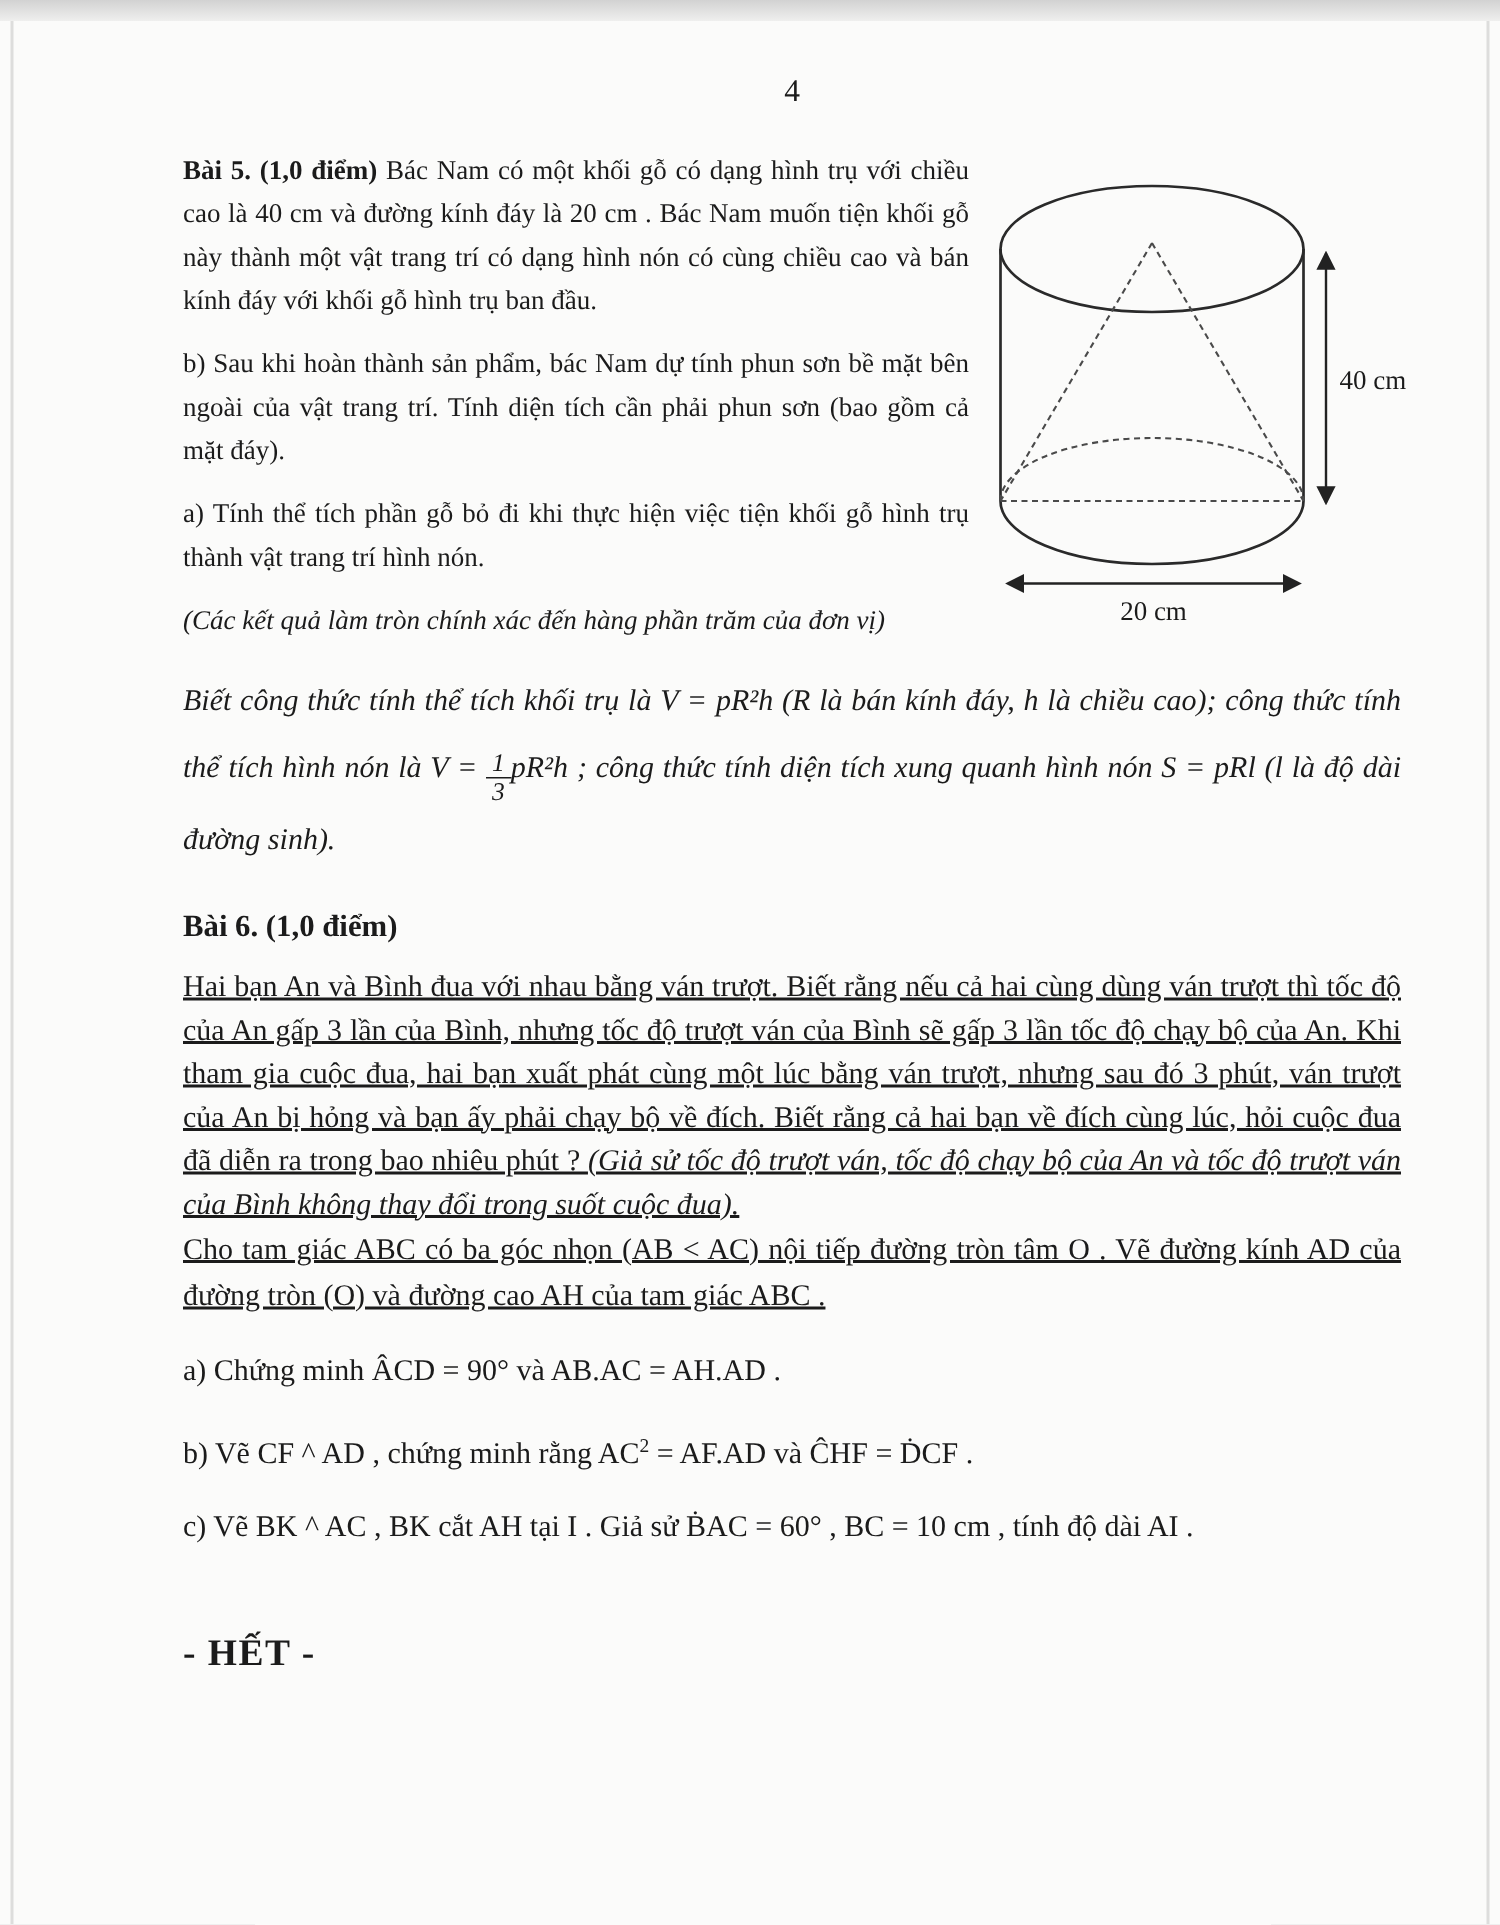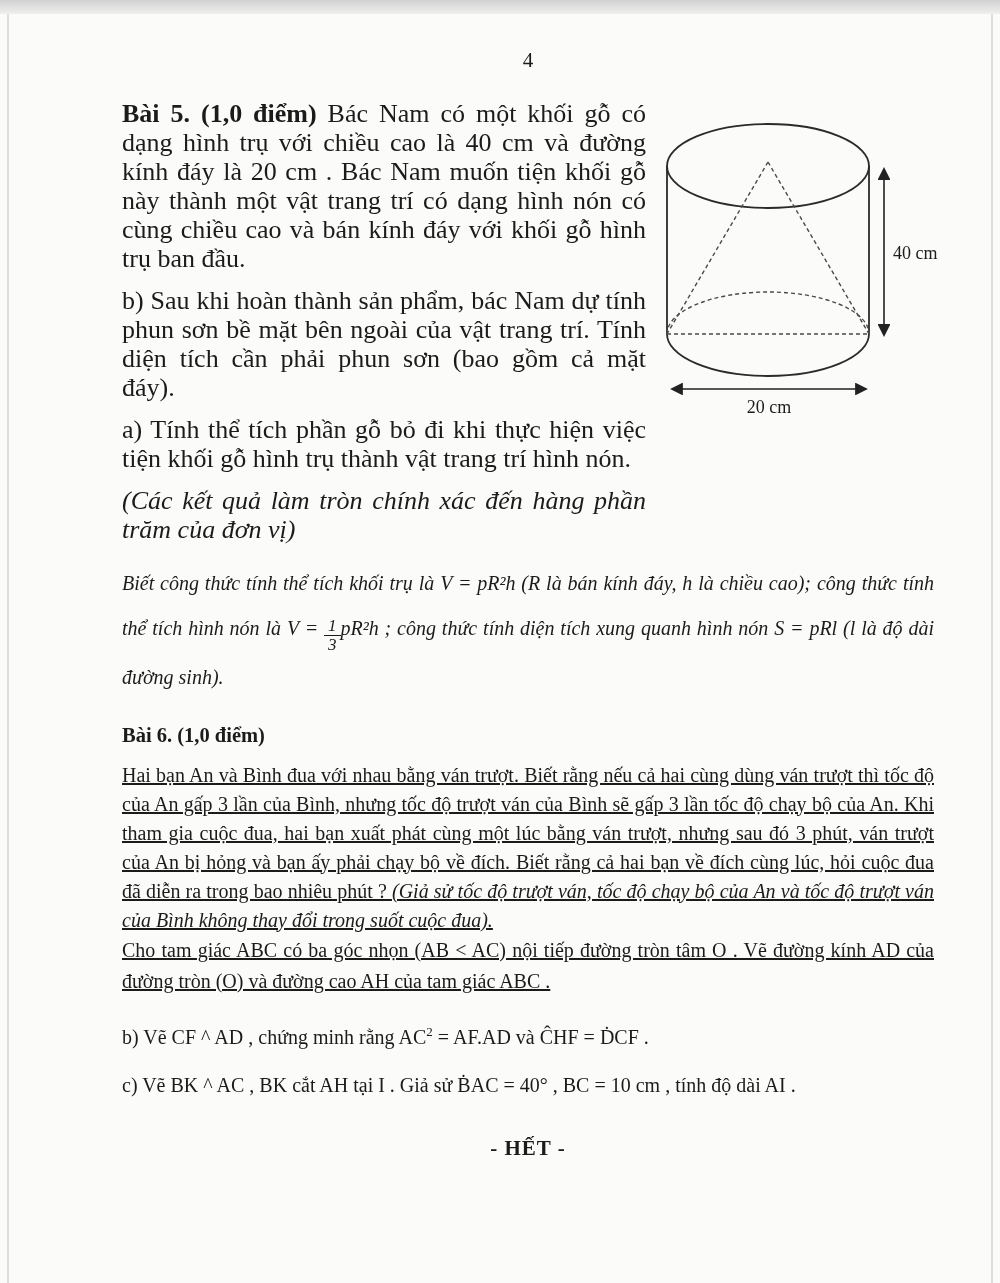--- a/index.html
+++ b/index.html
@@ -13,34 +13,34 @@
     background:linear-gradient(#d2d2d2,#efefee);}
   .scan-edge{position:absolute;top:14px;bottom:0;width:2px;background:#dddddc;}
   .scan-edge.left{left:7px;}
   .scan-edge.right{right:7px;}
   .content{position:absolute;left:122px;top:48px;width:812px;}
   .pagenum{text-align:center;font-size:21px;margin:0 0 26px 0;}
   p{margin:0;}
   .just{text-align:justify;text-decoration:underline;}
   .b5-row{display:flex;}
   .b5-text{flex:0 0 524px;}
-  .b5-text p{font-size:26px;line-height:29px;text-align:justify;margin-bottom:13px;}
+  .b5-text p{font-size:18px;line-height:29px;text-align:justify;margin-bottom:13px;}
   .b5-fig{flex:1;display:flex;justify-content:flex-start;}
   .b5-fig svg{margin-top:18px;}
   .italic{font-style:italic;}
   .formulas{font-size:20px;line-height:45px;text-align:justify;margin-top:4px;}
   .frac{display:inline-block;vertical-align:-0.9em;text-align:center;line-height:1.08;font-size:17px;}
   .frac .num{display:block;border-bottom:1px solid #1b1b1b;padding:0 4px;}
   .frac .den{display:block;padding:0 4px;}
   .sec-heading{font-size:20.5px;font-weight:bold;margin:24px 0 14px 0;}
   .body-par{font-size:20px;line-height:29px;}
   .b7-intro{font-size:20px;line-height:31px;margin-bottom:18px;}
   .b7-item{font-size:20px;line-height:29px;margin-top:20px;}
   sup{font-size:0.65em;}
-  .footer-het{font-weight:bold;font-size:21px;text-align:center;margin-top:36px;letter-spacing:1px;}
+  .footer-het{font-weight:bold;font-size:25px;margin-top:56px;letter-spacing:1px;}
   .fig-label{font-size:18px;fill:#1b1b1b;font-family:"Liberation Serif","DejaVu Serif",serif;}
 </style>
 </head>
 <body>
 
 <div class="sheet">
   <div class="scan-topband"></div>
   <div class="scan-edge left"></div>
   <div class="scan-edge right"></div>
 
@@ -82,19 +82,20 @@
         </svg>
       </div>
     </div>
 
     <p class="formulas italic"><span>Biết công thức tính thể tích khối trụ là V = pR²h (R  là bán kính đáy,  h là chiều cao); công thức tính thể tích hình nón là V = </span><span class="frac"><span class="num">1</span><span class="den">3</span></span><span>pR²h ; công thức tính diện tích xung quanh hình nón S = pRl (l là độ dài đường sinh).</span></p>
 
     <div class="sec-heading">Bài 6. (1,0 điểm)</div>
     <p class="body-par just"><span>Hai bạn An và Bình đua với nhau bằng ván trượt. Biết rằng nếu cả hai cùng dùng ván trượt thì tốc độ của An gấp 3 lần của Bình, nhưng tốc độ trượt ván của Bình sẽ gấp 3 lần tốc độ chạy bộ của An. Khi tham gia cuộc đua, hai bạn xuất phát cùng một lúc bằng ván trượt, nhưng sau đó 3 phút, ván trượt của An bị hỏng và bạn ấy phải chạy bộ về đích. Biết rằng cả hai bạn về đích cùng lúc, hỏi cuộc đua đã diễn ra trong bao nhiêu phút ? </span><span class="italic">(Giả sử tốc độ trượt ván, tốc độ chạy bộ của An và tốc độ trượt ván của Bình không thay đổi trong suốt cuộc đua).</span></p>
 
     <p class="b7-intro just">Cho tam giác ABC  có ba góc nhọn (AB &lt; AC)  nội tiếp đường tròn tâm O . Vẽ đường kính AD  của đường tròn (O)  và đường cao AH  của tam giác ABC .</p>
+    <p class="b7-item">a) Chứng minh ÂCD = 90° và AB.AC = AH.AD .</p>
     <p class="b7-item"><span>b) Vẽ CF ^ AD , chứng minh rằng AC</span><sup>2</sup><span> = AF.AD  và ĈHF = ḊCF .</span></p>
-    <p class="b7-item">c) Vẽ BK ^ AC , BK  cắt AH  tại I . Giả sử ḂAC = 40° , BC = 10 cm , tính độ dài AI .</p>
+    <p class="b7-item">c) Vẽ BK ^ AC , BK  cắt AH  tại I . Giả sử ḂAC = 60° , BC = 10 cm , tính độ dài AI .</p>
 
     <div class="footer-het">- HẾT -</div>
 
   </div>
 </div>
 
 </body></html>

